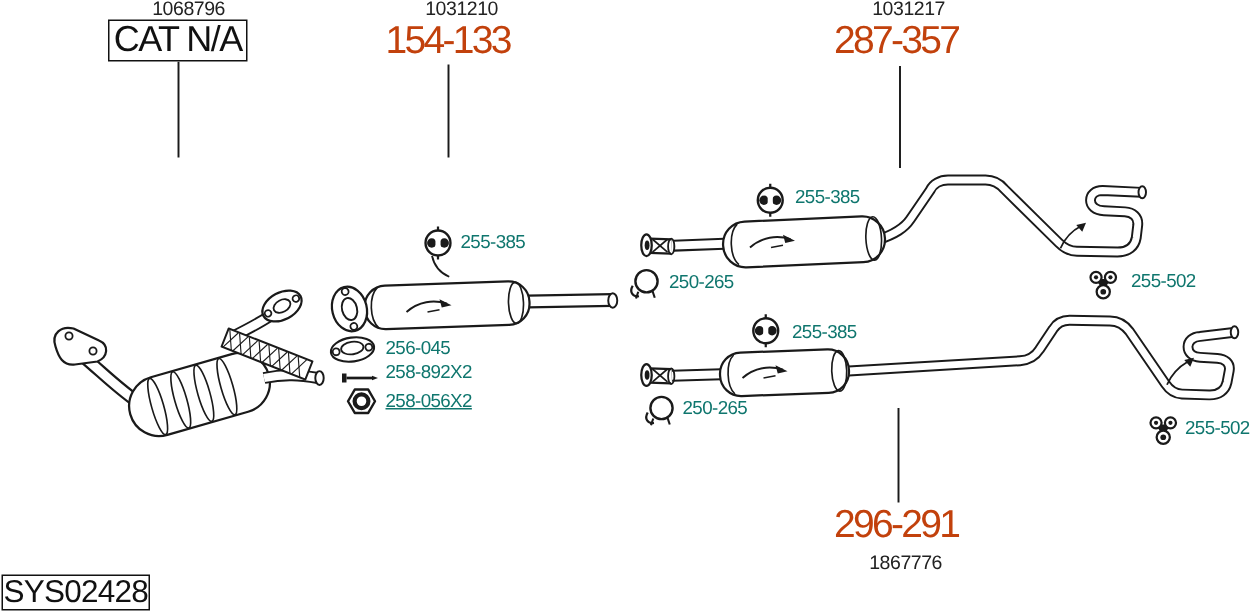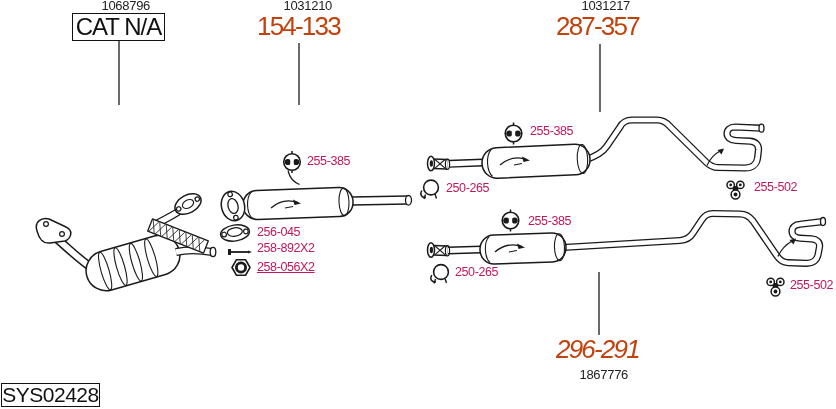--- a/index.html
+++ b/index.html
@@ -2,21 +2,21 @@
 <html><head>
 <meta charset="utf-8">
 <style>
   html,body{margin:0;padding:0;background:#fff;}
   #stage{position:relative;width:836px;height:409px;background:#ffffff;overflow:hidden;
          font-family:"Liberation Sans",sans-serif;color:#111;}
   #art{position:absolute;left:0;top:0;}
   .lbl{position:absolute;white-space:nowrap;line-height:1.05;}
   .lbl-catno{font-size:13px;letter-spacing:-0.3px;color:#222;text-align:right;width:60px;}
   .lbl-big{font-size:26px;letter-spacing:-1.8px;color:#c2410c;}
-  .lbl-fit{font-size:12.5px;letter-spacing:-0.4px;color:#be185d;}
+  .lbl-fit{font-size:12.5px;letter-spacing:-0.4px;color:#0f766e;}
   .boxed{position:absolute;border:1.5px solid #111;display:flex;align-items:center;justify-content:center;background:#fff;}
   #cat-box{left:72px;top:13px;width:91px;height:26px;font-size:24px;letter-spacing:-1px;}
   #sys-box{left:1px;top:383px;width:97px;height:22px;font-size:21px;letter-spacing:-0.5px;}
   svg{stroke:#1a1a1a;}
 </style>
 </head>
 <body>
 
 <div id="stage">
 
@@ -213,21 +213,21 @@
   <div id="cat-box" class="boxed">
     <span>CAT N/A</span>
   </div>
 
   <div class="lbl lbl-catno" style="left:272px;top:-1px;">1031210</div>
   <div class="lbl lbl-big" style="left:257px;top:13px;">154-133</div>
 
   <div class="lbl lbl-catno" style="left:570px;top:-1px;">1031217</div>
   <div class="lbl lbl-big" style="left:556px;top:13px;">287-357</div>
 
-  <div class="lbl lbl-big" style="left:556px;top:336px;font-style:italic;">296-291</div>
+  <div class="lbl lbl-big" style="left:556px;top:336px;">296-291</div>
   <div class="lbl lbl-catno" style="left:568px;top:368px;">1867776</div>
 
   <div id="sys-box" class="boxed">
     <span>SYS02428</span>
   </div>
 
   <div class="lbl lbl-fit" style="left:307px;top:155px;">255-385</div>
   <div class="lbl lbl-fit" style="left:257px;top:226px;">256-045</div>
   <div class="lbl lbl-fit" style="left:257px;top:242px;">258-892X2</div>
   <div class="lbl lbl-fit" style="left:257px;top:261px;text-decoration:underline;">258-056X2</div>

